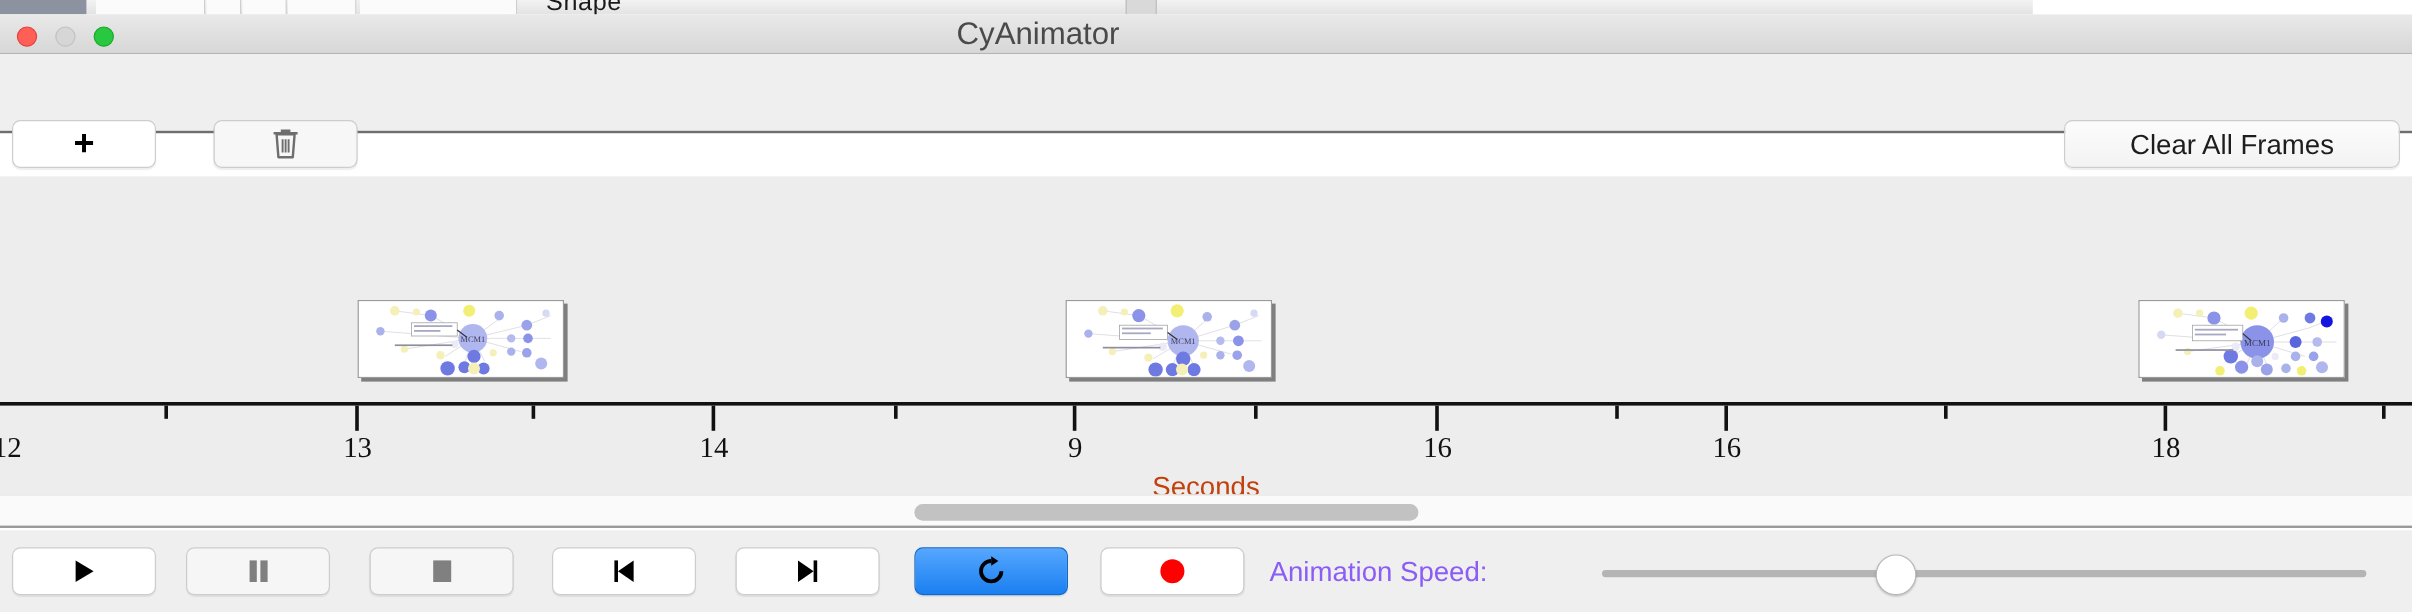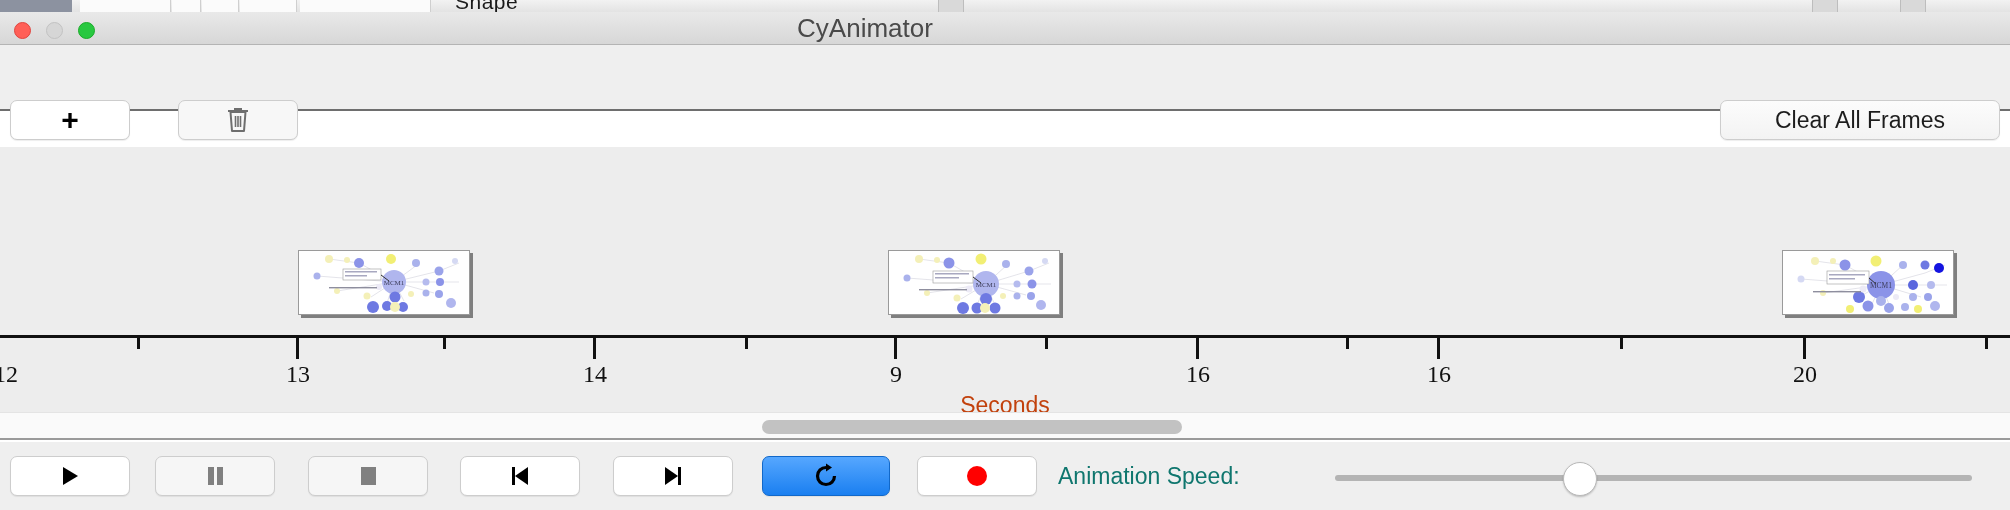--- a/index.html
+++ b/index.html
@@ -12,21 +12,21 @@
     height: 510px;
     font-family: "Liberation Sans", sans-serif;
     overflow: hidden;
     position: relative;
   }
 
   
   #bg-sliver {
     position: absolute;
     left: 0; top: 0;
-    width: 2010px; height: 12px;
+    width: 1694px; height: 12px;
     background: linear-gradient(to bottom, #f2f2f2, #e3e3e3);
     overflow: hidden;
   }
   #bg-sliver .bg-dark-tab {
     position: absolute;
     left: 0; top: 0;
     width: 72px; height: 12px;
     background: #8c92a0;
   }
   #bg-sliver .bg-cell {
@@ -242,21 +242,21 @@
   #btn-prev     { left: 460px;  width: 120px; }
   #btn-next     { left: 613px;  width: 120px; }
   #btn-loop     { left: 762px;  width: 128px; }
   #btn-record   { left: 917px;  width: 120px; }
 
   #speed-label {
     position: absolute;
     left: 1058px; top: 14px;
     line-height: 40px;
     font-size: 23px;
-    color: #0f766e;
+    color: #8b5cf6;
   }
   #speed-slider {
     position: absolute;
     left: 1335px; top: 33px;
     width: 637px; height: 6px;
   }
   #speed-track {
     position: absolute;
     left: 0; top: 0;
     width: 637px; height: 6px;
@@ -470,21 +470,21 @@
   <div class="tick major" style="left:1196px;"></div>
   <div class="tick major" style="left:1437px;"></div>
   <div class="tick major" style="left:1803px;"></div>
 
   <div class="tick-label" style="left:6px;">12</div>
   <div class="tick-label" style="left:298px;">13</div>
   <div class="tick-label" style="left:595px;">14</div>
   <div class="tick-label" style="left:896px;">9</div>
   <div class="tick-label" style="left:1198px;">16</div>
   <div class="tick-label" style="left:1439px;">16</div>
-  <div class="tick-label" style="left:1805px;">20</div>
+  <div class="tick-label" style="left:1805px;">18</div>
 
   <div id="axis-title">Seconds</div>
 </div>
 
 <div id="hscroll-track">
   <div id="hscroll-thumb"></div>
 </div>
 
 <div id="playbar">
 

